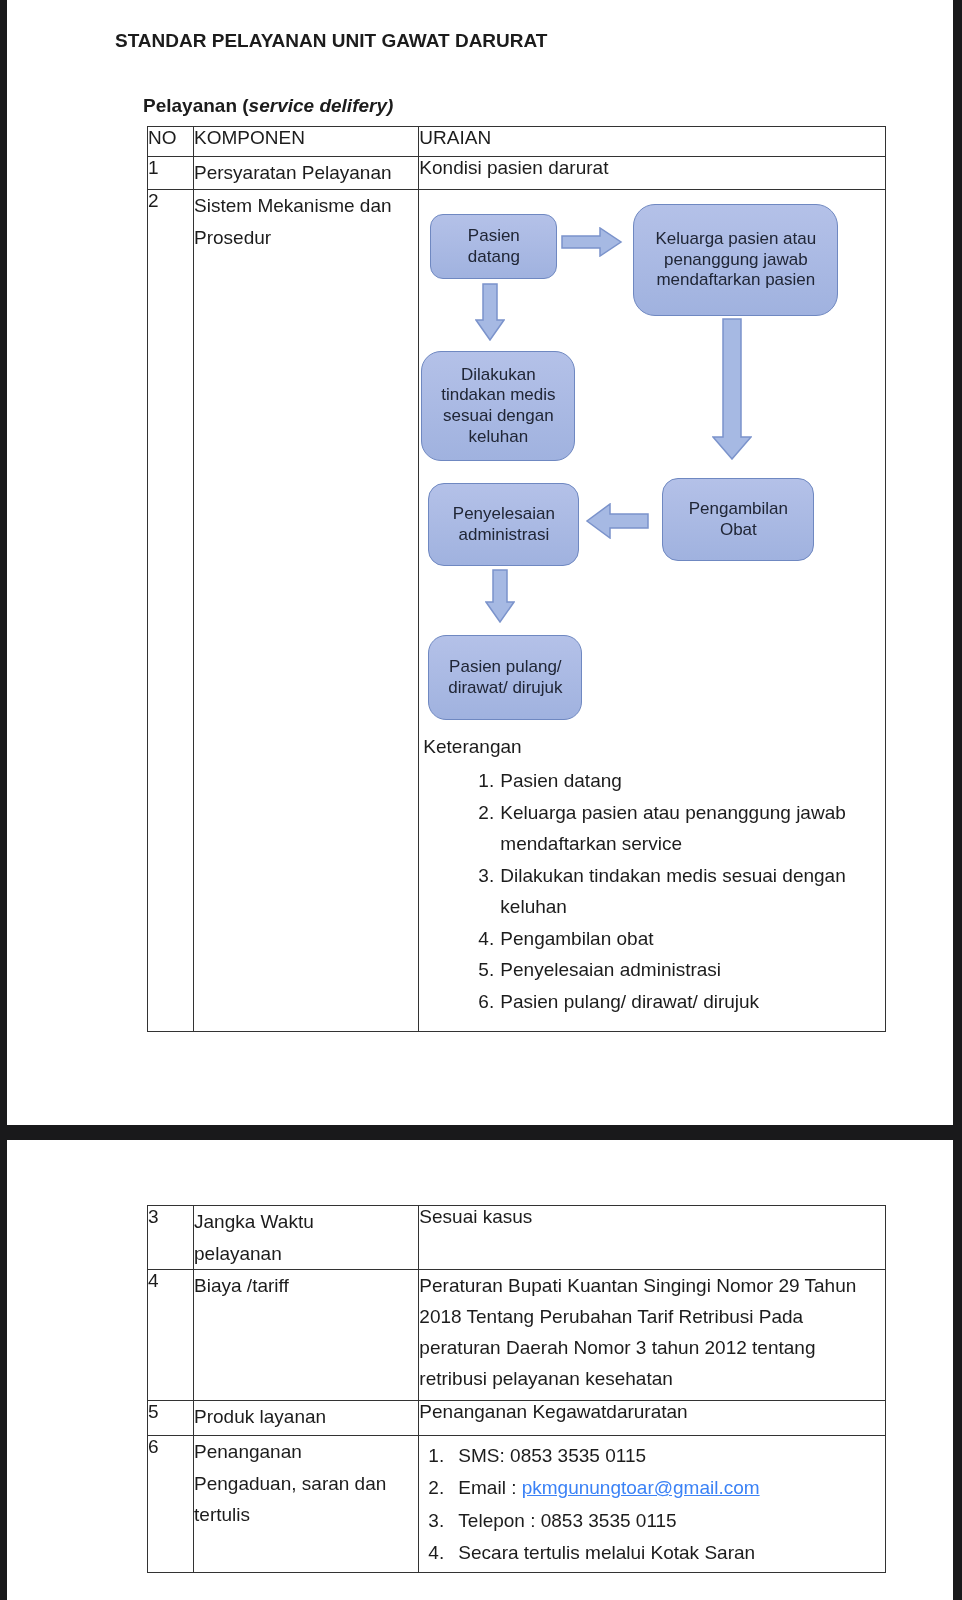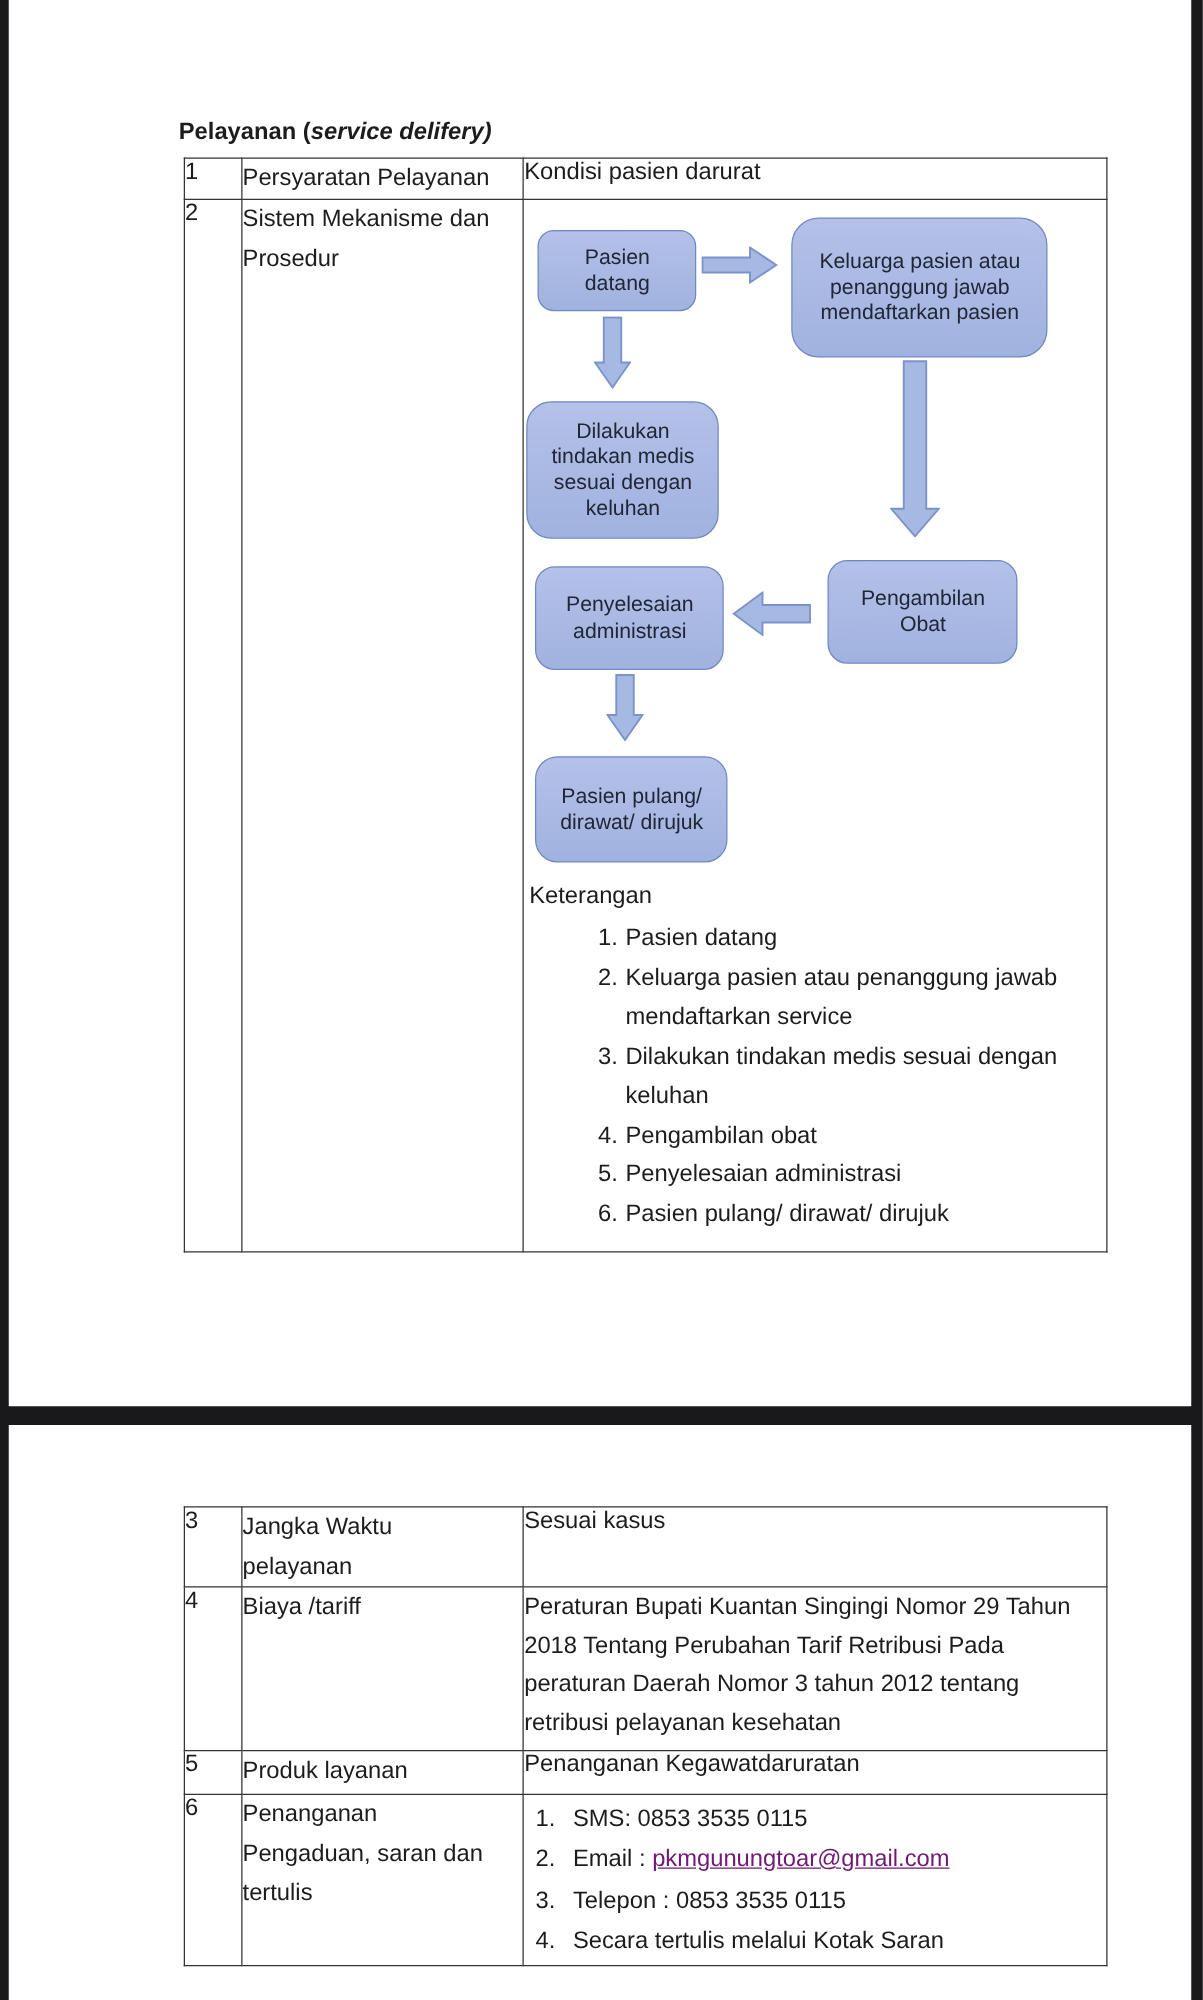--- a/index.html
+++ b/index.html
@@ -57,39 +57,45 @@
   .ket-label{margin:6px 0 0 4px;font-size:19px;}
   .ket-list{margin-top:7px;padding-left:59px;}
   .ket-item{display:flex;line-height:31.5px;}
   .ket-num{width:22px;flex:0 0 22px;}
   
   .r4-ur{line-height:31px;padding-top:6px;}
   .r5-ur{padding-top:4px;}
   .r6-list{padding:4px 0 0 9px;}
   .r6-item{display:flex;line-height:32.4px;}
   .r6-num{width:30px;flex:0 0 30px;}
-  a.mail{color:#701a75;text-decoration:underline;}
+  a.mail{color:#3b82f6;text-decoration:underline;}
 </style>
 </head>
 <body>
 
 <div class="stage">
 
   <div class="page page1">
+    <div class="doc-title">STANDAR PELAYANAN UNIT GAWAT DARURAT</div>
     <div class="sec-line2">
       <span>Pelayanan (</span><em>service delifery)</em>
     </div>
 
     <table class="doc t1">
       <colgroup>
           <col class="c-no">
           <col class="c-komp">
           <col class="c-ur">
         </colgroup>
       <tbody>
+          <tr>
+        <th class="hcell">NO</th>
+        <th class="hcell">KOMPONEN</th>
+        <th class="hcell">URAIAN</th>
+      </tr>
       <tr style="height:33px;">
         <td class="no-cell">1</td>
         <td class="komp-cell">Persyaratan Pelayanan</td>
         <td class="ur-cell">Kondisi pasien darurat</td>
       </tr>
       <tr style="height:842px;">
         <td class="no-cell">2</td>
         <td class="komp-cell">
           <span class="line">Sistem Mekanisme dan</span>
           <span class="line">Prosedur</span>

